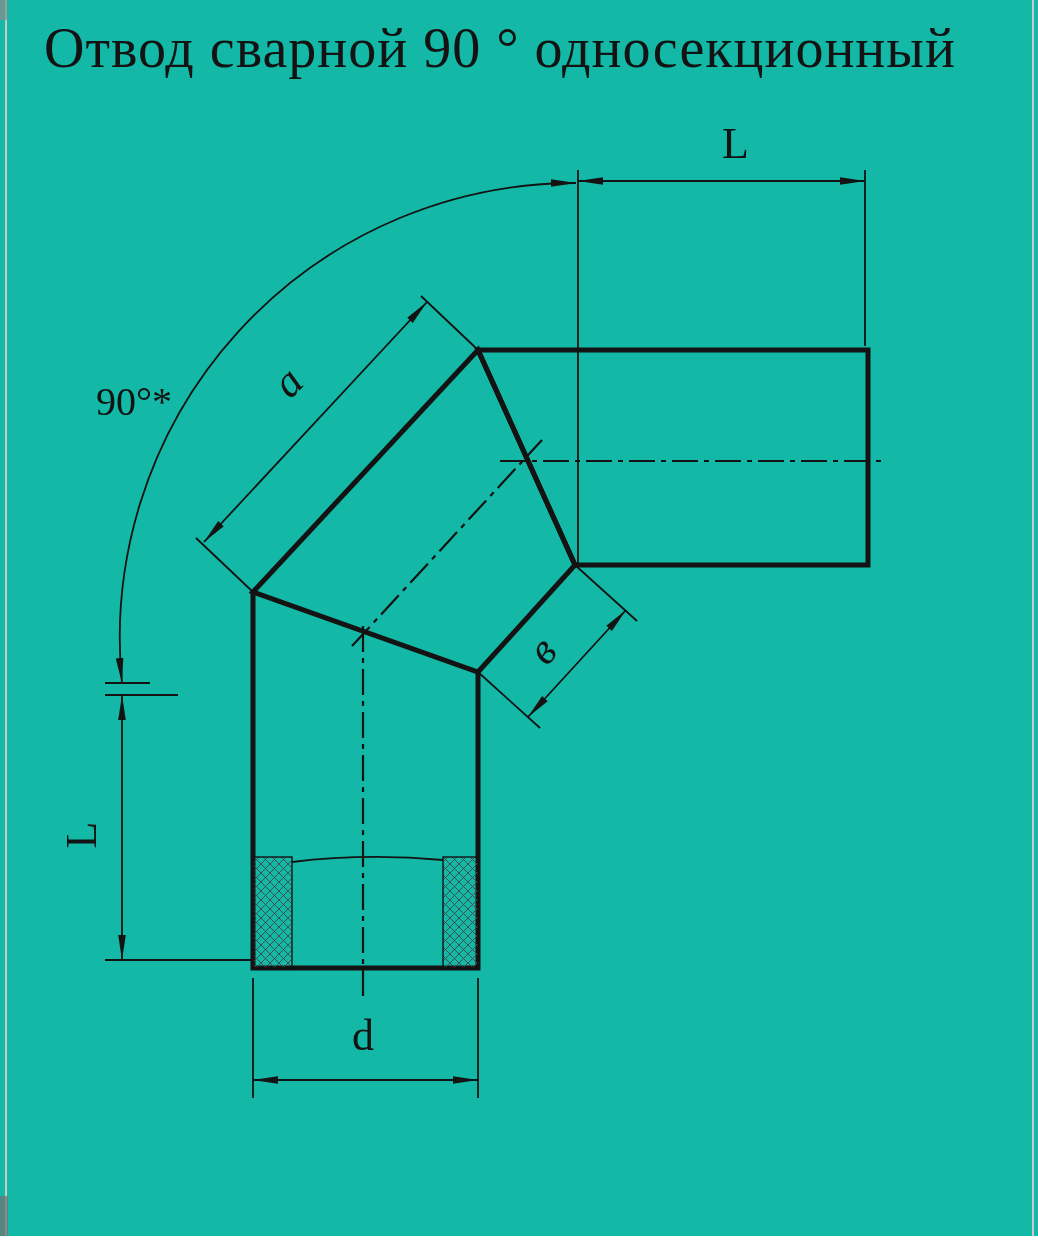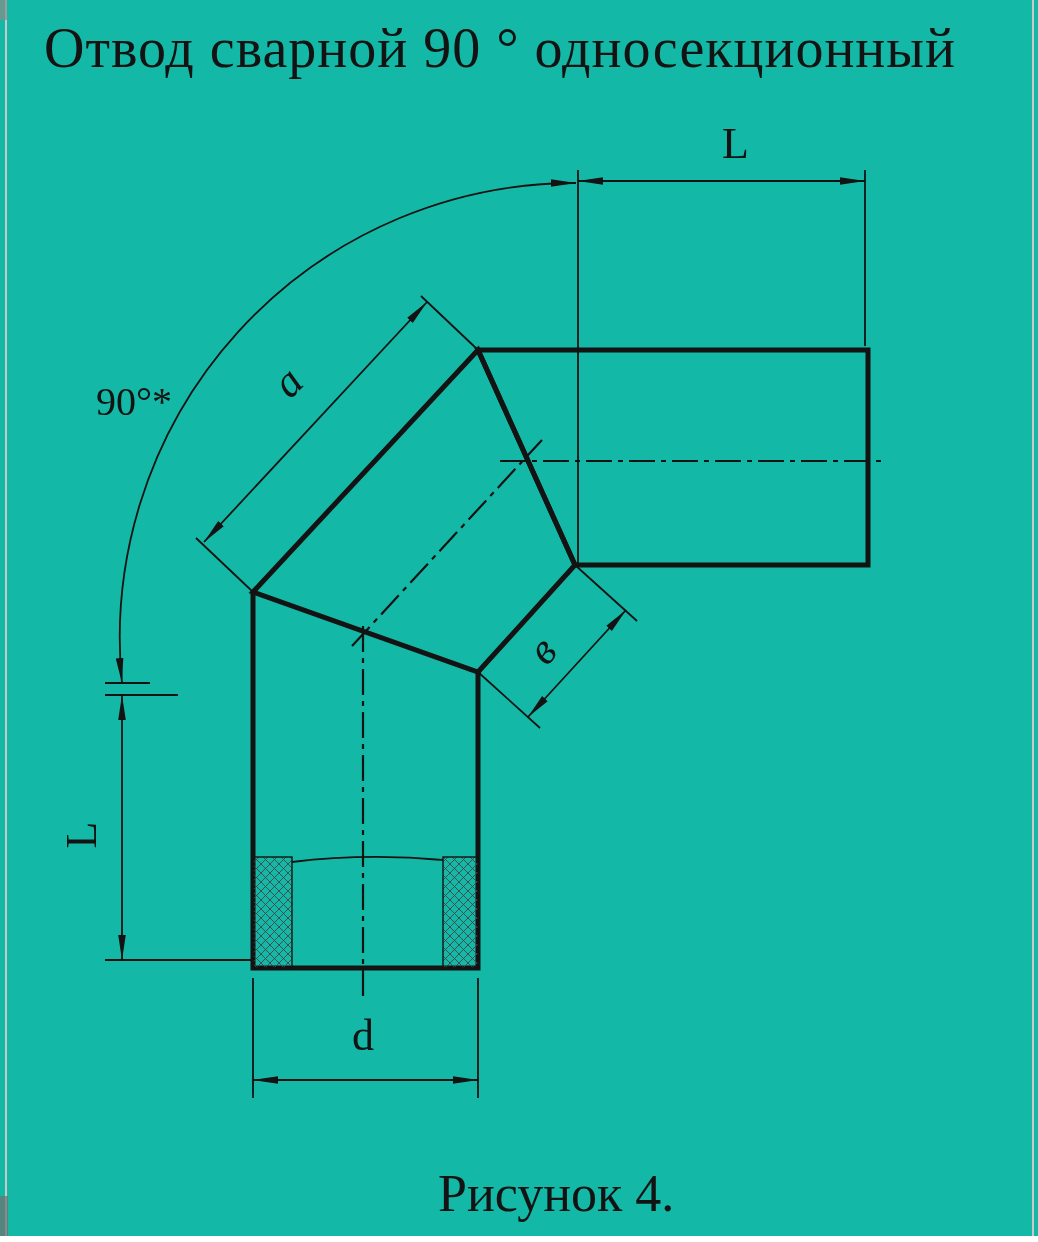--- a/index.html
+++ b/index.html
@@ -127,15 +127,14 @@
 
     <g>
       <path class="thin" d="M 253 978 V 1098"></path>
       <path class="thin" d="M 478 978 V 1098"></path>
       <path class="thin" d="M 253 1080 H 478" marker-start="url(#arr)" marker-end="url(#arr)"></path>
       <text class="dimlabel" x="352" y="1050">d</text>
     </g>
 
   </svg>
 
-  <div id="figure-caption">Рисунок 4.</div>
 
 </div>
 
 </body></html>

